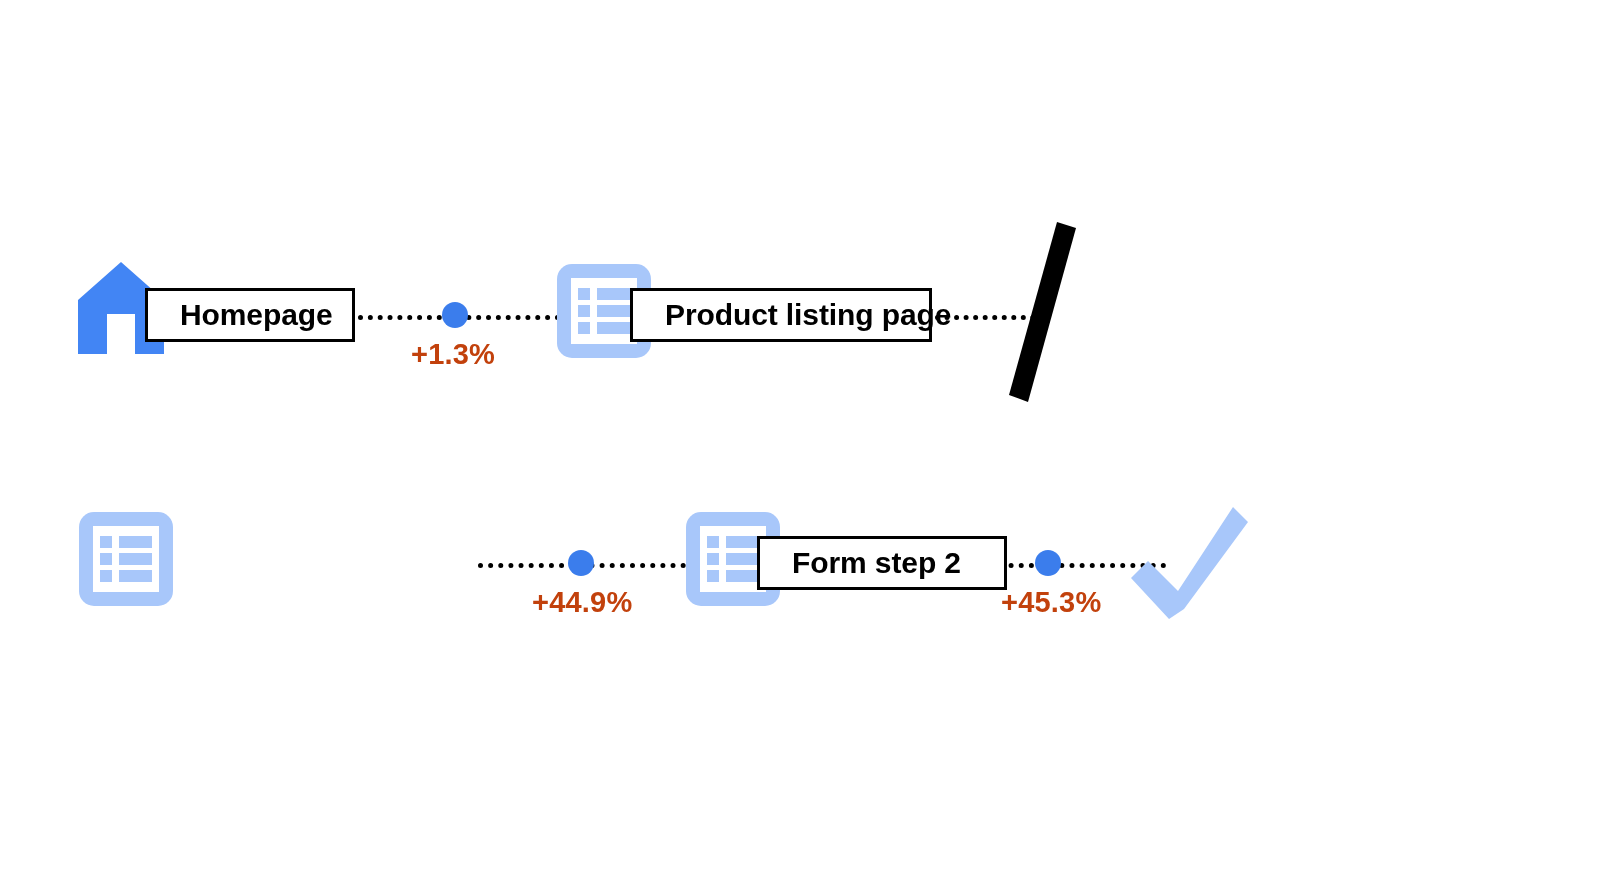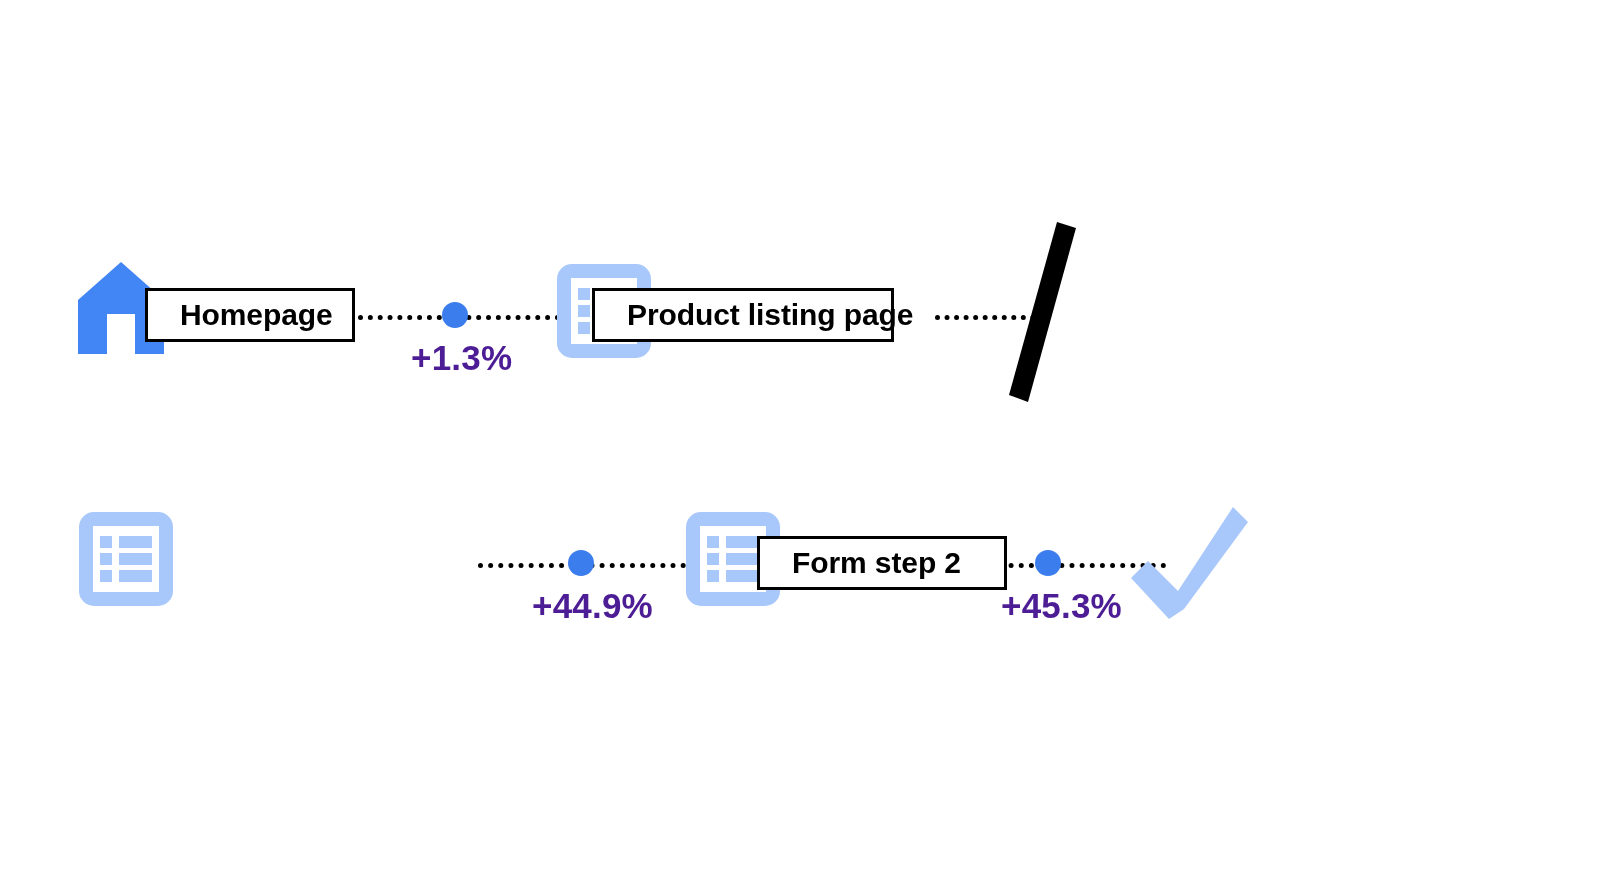--- a/index.html
+++ b/index.html
@@ -35,23 +35,23 @@
     border-radius: 50%;
     background: #3B7DEC;
     z-index: 3;
   }
 
   
   .metric-label {
     position: absolute;
     font-family: "Liberation Sans", sans-serif;
     font-weight: bold;
-    font-size: 35px;
+    font-size: 29px;
     letter-spacing: 0.2px;
-    color: #4c1d95;
+    color: #c2410c;
     white-space: nowrap;
     z-index: 4;
   }
 
   
   .node-box {
     position: absolute;
     box-sizing: border-box;
     border: 3px solid #000000;
     background: #ffffff;
@@ -105,21 +105,21 @@
       <rect x="14" y="14" width="66" height="66" fill="#ffffff"></rect>
       <rect x="21" y="24" width="12" height="12" fill="#A8C7FA"></rect>
       <rect x="40" y="24" width="33" height="12" fill="#A8C7FA"></rect>
       <rect x="21" y="41" width="12" height="12" fill="#A8C7FA"></rect>
       <rect x="40" y="41" width="33" height="12" fill="#A8C7FA"></rect>
       <rect x="21" y="58" width="12" height="12" fill="#A8C7FA"></rect>
       <rect x="40" y="58" width="33" height="12" fill="#A8C7FA"></rect>
     </svg>
   </div>
 
-  <div class="node-box" style="left:592px; top:288px; width:302px; height:54px;">
+  <div class="node-box" style="left:630px; top:288px; width:302px; height:54px;">
     <span class="node-box-label">Product listing page</span>
   </div>
 
   <div class="icon-wrap" style="left:1000px; top:222px;">
     <svg width="85" height="180" viewBox="0 0 85 180" aria-hidden="true">
       <path d="M57 0 L76 6 L28 180 L9 173 Z" fill="#000000"></path>
     </svg>
   </div>
 
   <div class="dotted-line" style="left:478px; top:563px; width:218px;"></div>

